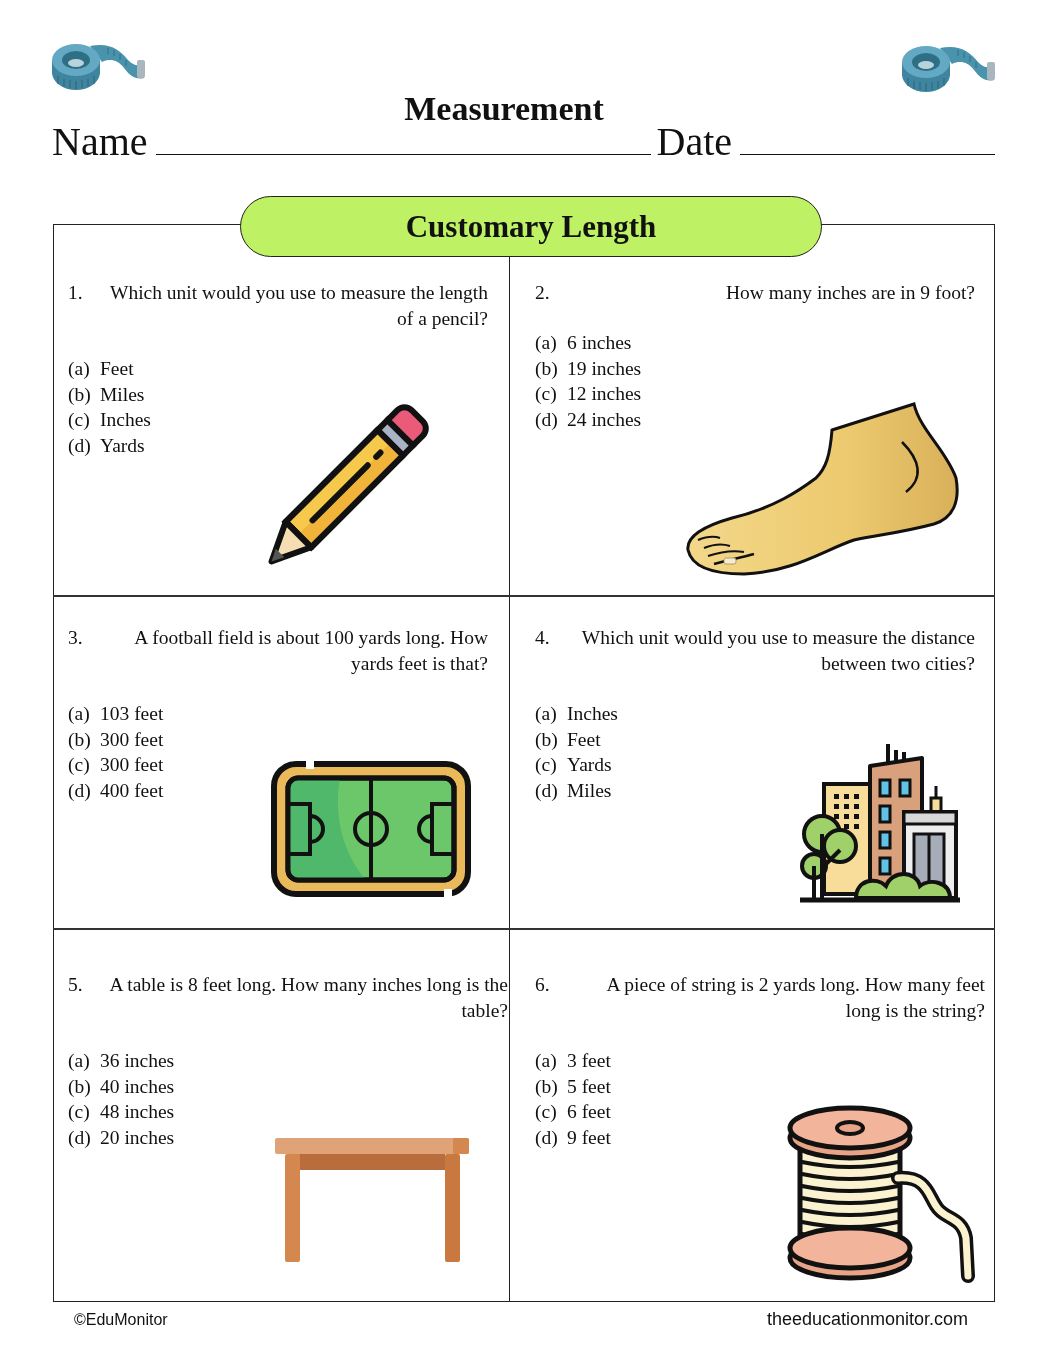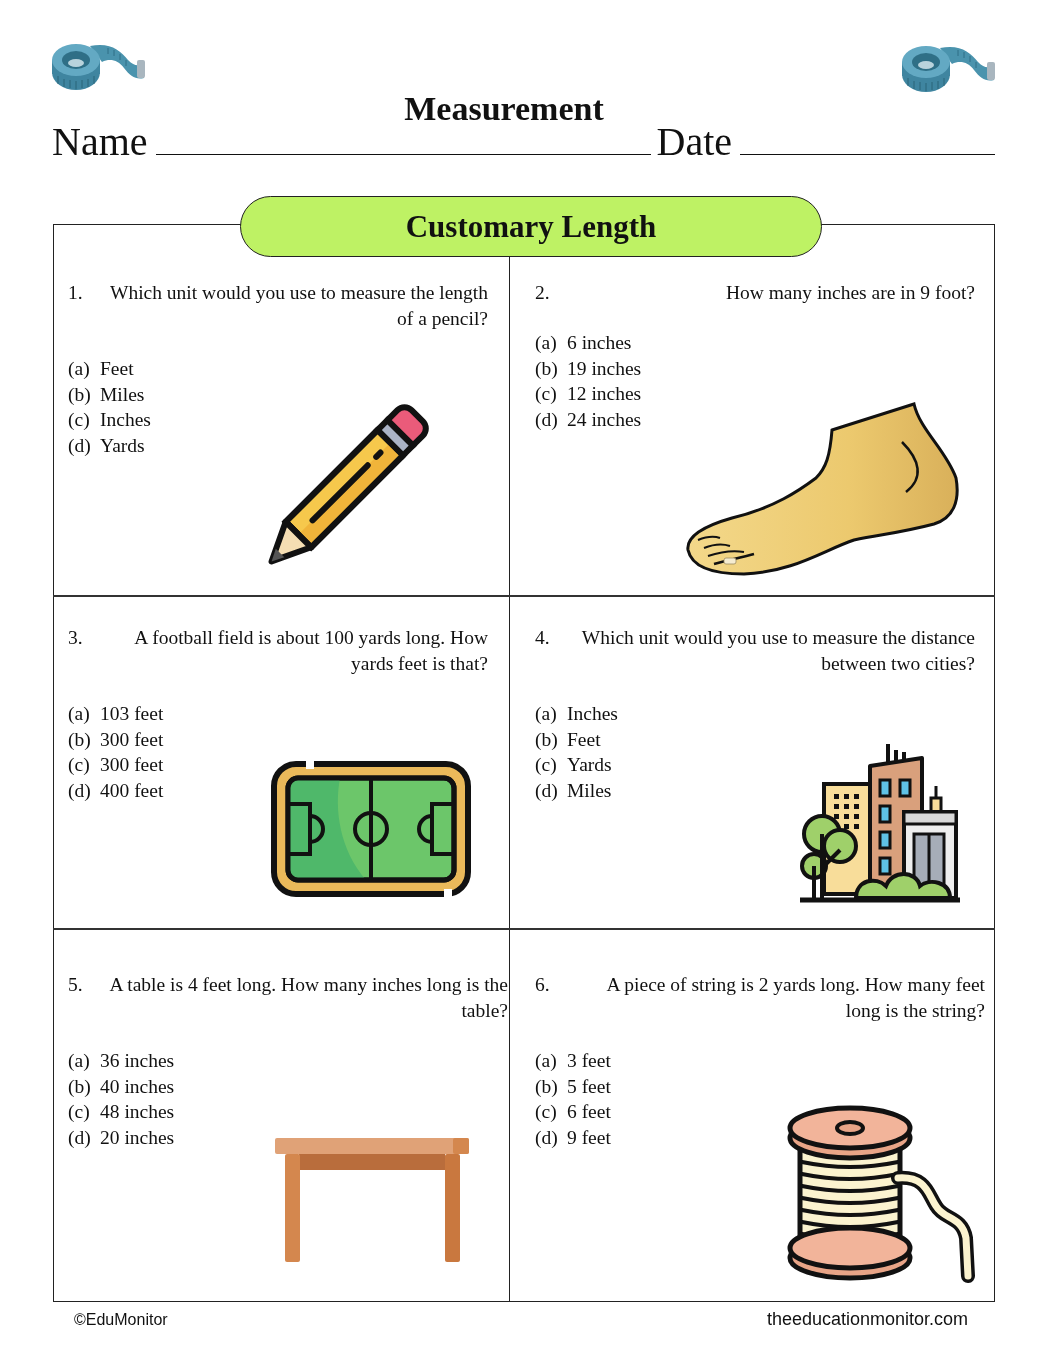--- a/index.html
+++ b/index.html
@@ -291,21 +291,21 @@
     <line x1="22" y1="92" x2="22" y2="158" stroke="#111" stroke-width="4"></line>
     <line x1="22" y1="126" x2="40" y2="108" stroke="#111" stroke-width="4"></line>
     <line x1="14" y1="124" x2="14" y2="158" stroke="#111" stroke-width="4"></line>
     <line x1="0" y1="158" x2="160" y2="158" stroke="#111" stroke-width="5"></line>
   </svg>
 </div>
 
 <div class="q" style="left:68px; top:972px; width:440px;">
   <div class="stem">
     <span class="num">5.</span>
-    <span class="text">A table is 4 feet long. How many inches long is the table?</span>
+    <span class="text">A table is 8 feet long. How many inches long is the table?</span>
   </div>
   <div class="opts">
     <div class="opt">
         <span class="lbl">(a)</span>
         <span>36 inches</span>
       </div>
     <div class="opt">
         <span class="lbl">(b)</span>
         <span>40 inches</span>
       </div>

